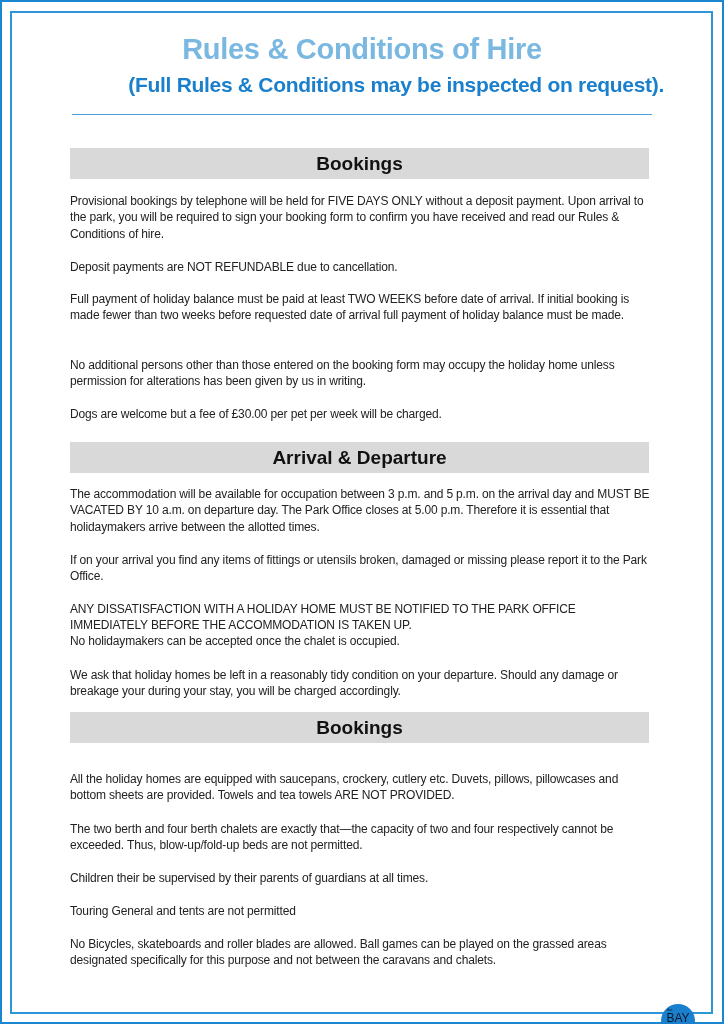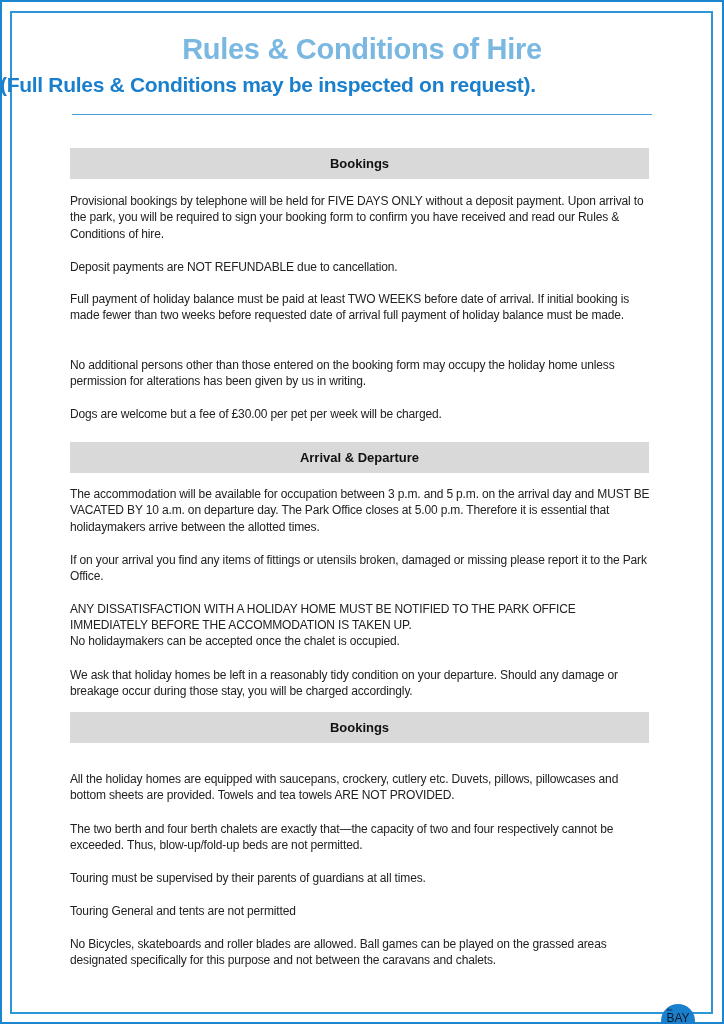--- a/index.html
+++ b/index.html
@@ -1,22 +1,22 @@
 <!DOCTYPE html>
 <html><head>
   <meta charset="utf-8">
   <style>
     html, body { margin: 0; padding: 0; background: #ffffff; }
     body { width: 724px; height: 1024px; position: relative; overflow: hidden; font-family: "Liberation Sans", sans-serif; color: #222; }
     .outer-frame { position: absolute; left: 0; top: 0; width: 724px; height: 1024px; box-sizing: border-box; border: 2px solid #1a86d0; }
     .inner-frame { position: absolute; left: 10px; top: 11px; width: 703px; height: 1003px; box-sizing: border-box; border: 2px solid #2e95d6; }
     .title { position: absolute; left: 0; width: 724px; top: 33px; text-align: center; font-size: 29px; font-weight: bold; color: #7ab8e1; letter-spacing: -0.3px; }
-    .subtitle { position: absolute; left: 0; width: 664px; top: 73px; text-align: left; font-size: 21px; font-weight: bold; color: #1a7fcc; letter-spacing: -0.3px; }
+    .subtitle { position: absolute; left: 0; width: 664px; top: 73px; text-align: right; font-size: 21px; font-weight: bold; color: #1a7fcc; letter-spacing: -0.3px; }
     .divider { position: absolute; left: 72px; width: 580px; top: 114px; height: 0; border-top: 1.5px solid #4a9fd9; }
-    .section-bar { position: absolute; left: 70px; width: 579px; height: 31px; background: #d9d9d9; text-align: center; line-height: 31px; font-size: 13px; font-weight: bold; color: #111; }
+    .section-bar { position: absolute; left: 70px; width: 579px; height: 31px; background: #d9d9d9; text-align: center; line-height: 31px; font-size: 19px; font-weight: bold; color: #111; }
     .para { position: absolute; left: 70px; width: 585px; font-size: 12px; line-height: 16.3px; color: #222; letter-spacing: -0.15px; }
     .logo { position: absolute; left: 661px; top: 967px; width: 34px; height: 34px; border-radius: 50%; background: #1a7fcc; color: #0f172a; text-align: center; margin-top: 37px; }
     .logo .the { position: absolute; left: 6px; top: 4px; font-size: 4px; line-height: 4px; }
     .logo .bay { position: absolute; left: 0; width: 34px; top: 8px; font-size: 12px; line-height: 13px; font-weight: normal; }
     .logo .sub { position: absolute; left: 0; width: 34px; top: 22px; font-size: 3.5px; line-height: 4px; }
   </style>
 </head>
 <body>
 
 <div class="outer-frame"></div>
@@ -31,26 +31,26 @@
 <div class="para" style="top:259px;">Deposit payments are NOT REFUNDABLE due to cancellation.</div>
 <div class="para" style="top:291px;">Full payment of holiday balance must be paid at least TWO WEEKS before date of arrival. If initial booking is made fewer than two weeks before requested date of arrival full payment of holiday balance must be made.</div>
 <div class="para" style="top:357px;">No additional persons other than those entered on the booking form may occupy the holiday home unless permission for alterations has been given by us in writing.</div>
 <div class="para" style="top:406px;">Dogs are welcome but a fee of £30.00 per pet per week will be charged.</div>
 
 <div class="section-bar" style="top:442px;">Arrival &amp; Departure</div>
 <div class="para" style="top:486px;">The accommodation will be available for occupation between 3 p.m. and 5 p.m. on the arrival day and MUST BE VACATED BY 10 a.m. on departure day. The Park Office closes at 5.00 p.m. Therefore it is essential that holidaymakers arrive between the allotted times.</div>
 <div class="para" style="top:552px;">If on your arrival you find any items of fittings or utensils broken, damaged or missing please report it to the Park Office.</div>
 <div class="para" style="top:601px;">ANY DISSATISFACTION WITH A HOLIDAY HOME MUST BE NOTIFIED TO THE PARK OFFICE IMMEDIATELY BEFORE THE ACCOMMODATION IS TAKEN UP.</div>
 <div class="para" style="top:633px;">No holidaymakers can be accepted once the chalet is occupied.</div>
-<div class="para" style="top:667px;">We ask that holiday homes be left in a reasonably tidy condition on your departure. Should any damage or breakage occur during those stay, you will be charged accordingly.</div>
+<div class="para" style="top:667px;">We ask that holiday homes be left in a reasonably tidy condition on your departure. Should any damage or breakage your during your stay, you will be charged accordingly.</div>
 
 <div class="section-bar" style="top:712px;">Bookings</div>
 <div class="para" style="top:755px;margin-top:16px;">All the holiday homes are equipped with saucepans, crockery, cutlery etc. Duvets, pillows, pillowcases and bottom sheets are provided. Towels and tea towels ARE NOT PROVIDED.</div>
 <div class="para" style="top:821px;">The two berth and four berth chalets are exactly that—the capacity of two and four respectively cannot be exceeded. Thus, blow-up/fold-up beds are not permitted.</div>
-<div class="para" style="top:870px;">Touring must be supervised by their parents of guardians at all times.</div>
+<div class="para" style="top:870px;">Children their be supervised by their parents of guardians at all times.</div>
 <div class="para" style="top:903px;">Touring General and tents are not permitted</div>
 <div class="para" style="top:936px;">No Bicycles, skateboards and roller blades are allowed. Ball games can be played on the grassed areas designated specifically for this purpose and not between the caravans and chalets.</div>
 
 <div class="logo">
   <span class="the">the</span>
   <span class="bay">BAY</span>
   <span class="sub">caravan park</span>
 </div>
 
 </body></html>

